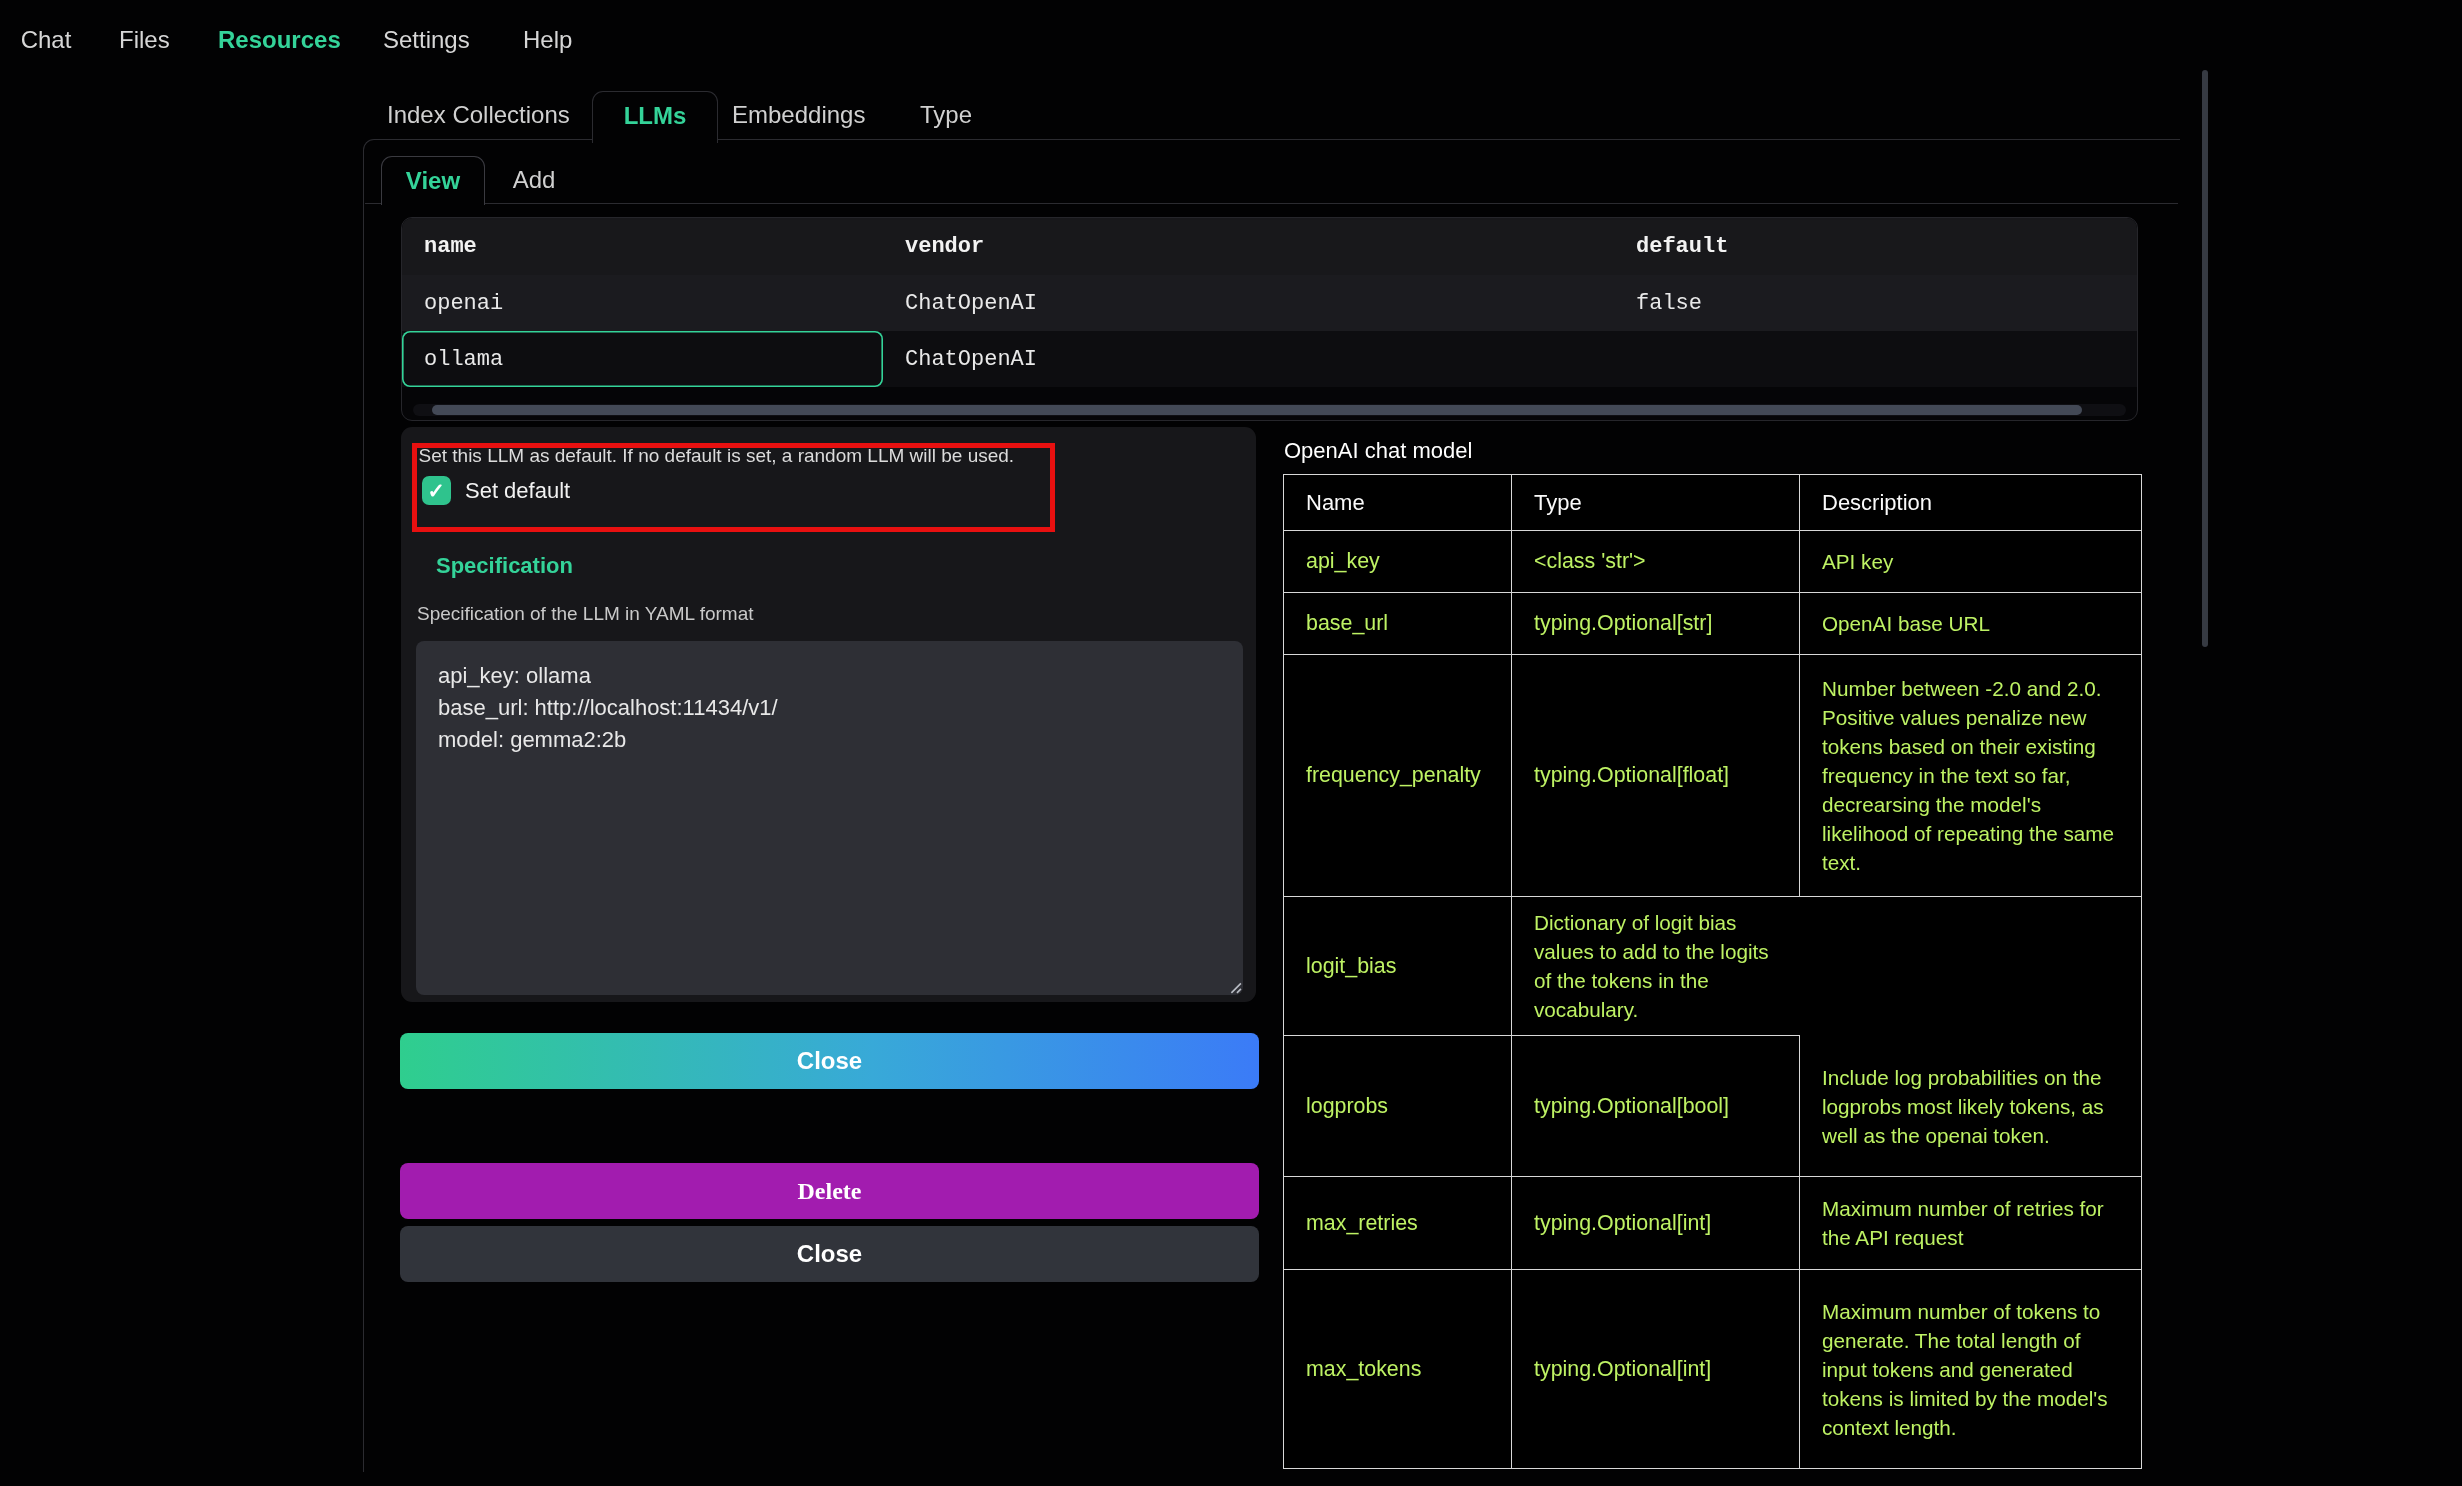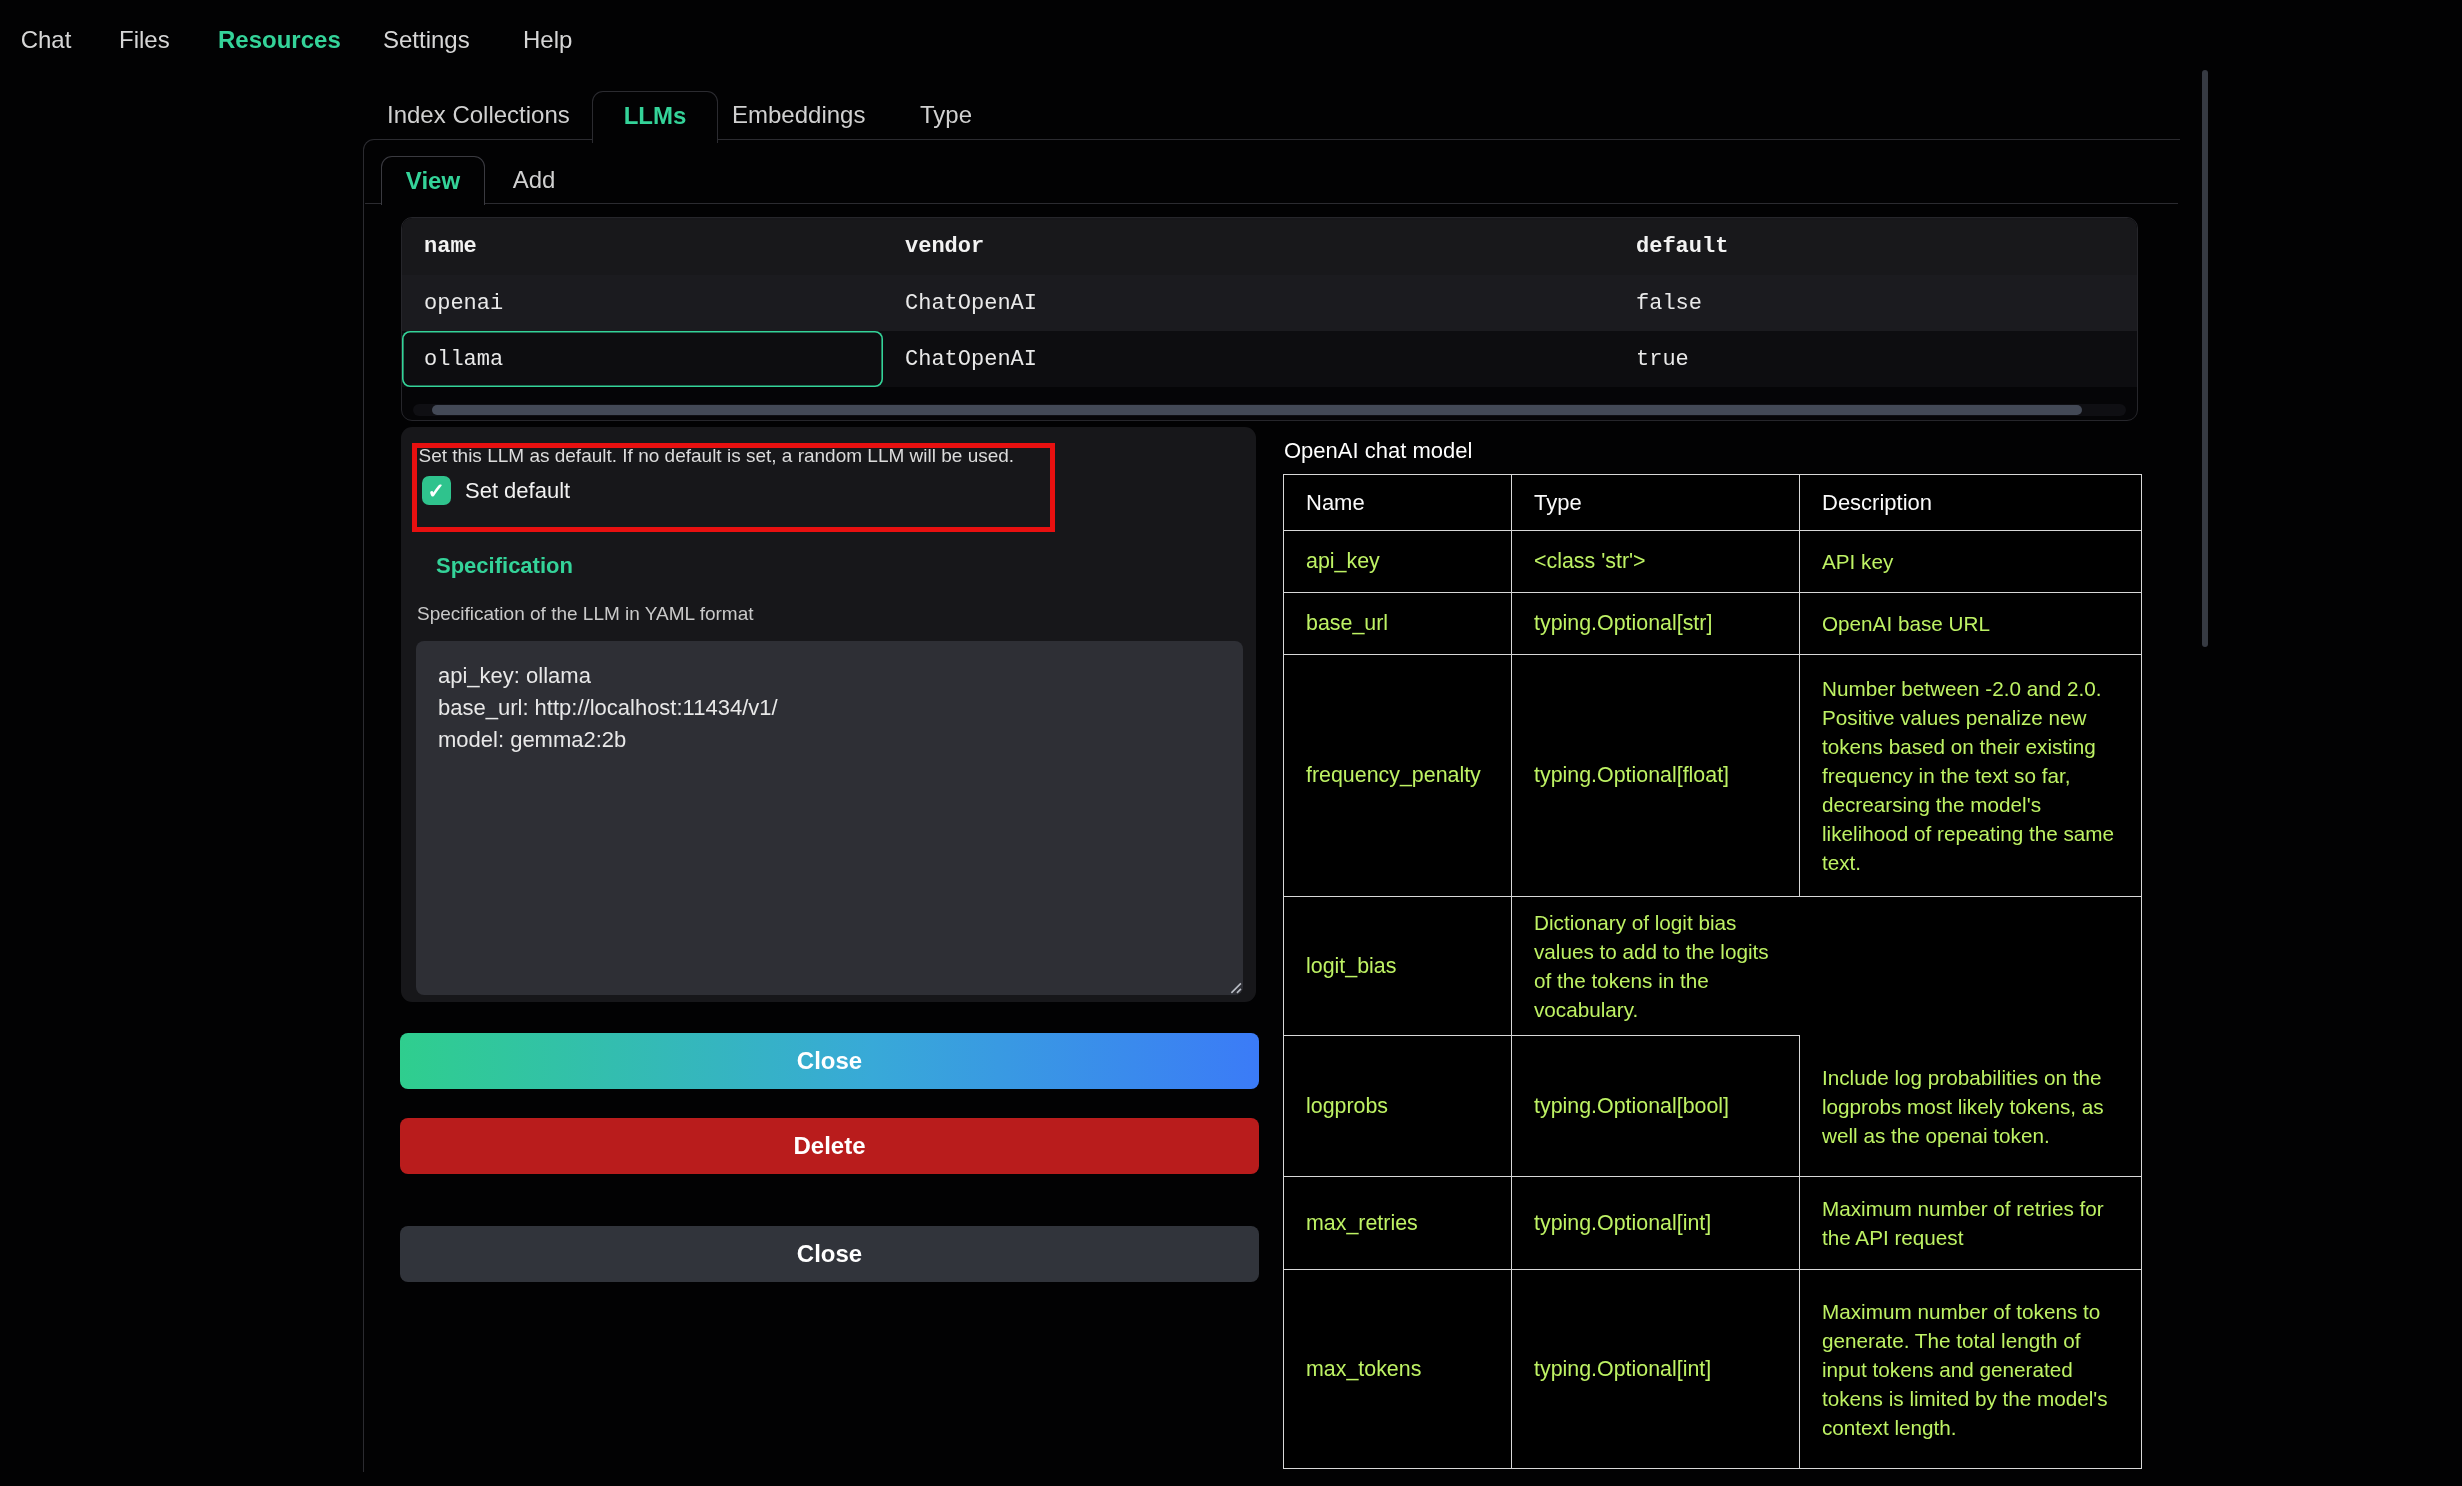--- a/index.html
+++ b/index.html
@@ -54,21 +54,21 @@
   .spec-cap{position:absolute;left:16px;top:176px;font-size:19px;color:#c9c9c9;}
   .yaml{position:absolute;left:15px;top:214px;width:827px;height:354px;box-sizing:border-box;
     background:#2e2f35;border:none;outline:none;border-radius:8px;padding:19px 22px;resize:none;
     font-family:"Liberation Sans",sans-serif;font-size:22px;line-height:32px;color:#e8e8e8;}
   .resize-handle{position:absolute;left:824px;top:550px;}
 
   
   .btn{position:absolute;left:400px;width:859px;height:56px;border:none;border-radius:8px;
     font-family:"Liberation Sans",sans-serif;font-size:24px;font-weight:bold;color:#fff;cursor:pointer;}
   .btn-save{top:1033px;background:linear-gradient(90deg,#2fce8e 0%,#38a9d8 55%,#3b7bf7 100%);}
-  .btn-delete{top:1118px;background:#b91c1c;}
+  .btn-delete{top:1163px;background:#a21caf;font-family:Liberation Serif, serif;}
   .btn-close{top:1226px;background:#31343b;}
 
   
   .model-title{position:absolute;left:1284px;top:438px;font-size:22px;color:#ffffff;}
   .model-table{position:absolute;left:1283px;top:474px;width:859px;height:995px;box-sizing:border-box;
     border:1.6px solid #d8d8d8;border-bottom:none;overflow:hidden;background:#000;}
   .m-row{display:grid;grid-template-columns:228px 288px 341px;align-items:stretch;}
   .m-cell{border-right:1.6px solid #d8d8d8;border-bottom:1.6px solid #d8d8d8;box-sizing:border-box;
     display:flex;align-items:center;padding-left:22px;font-size:21.4px;color:#bef264;}
   .m-cell:last-child{border-right:none;}
@@ -112,21 +112,20 @@
     </div>
     <div id="llm-rows">
         <div class="llm-grid llm-row even">
           <div class="cell">openai</div>
           <div class="cell">ChatOpenAI</div>
           <div class="cell">false</div>
         </div>
         <div class="llm-grid llm-row odd">
           <div class="cell selected">ollama</div>
           <div class="cell">ChatOpenAI</div>
-          <div class="cell">true</div>
         </div>
       </div>
     <div class="hscroll-track">
       <div class="hscroll-thumb"></div>
     </div>
   </div>
 
   <div class="card">
     <div class="annotation"></div>
     <div class="default-note">Set this LLM as default. If no default is set, a random LLM will be used.</div>

